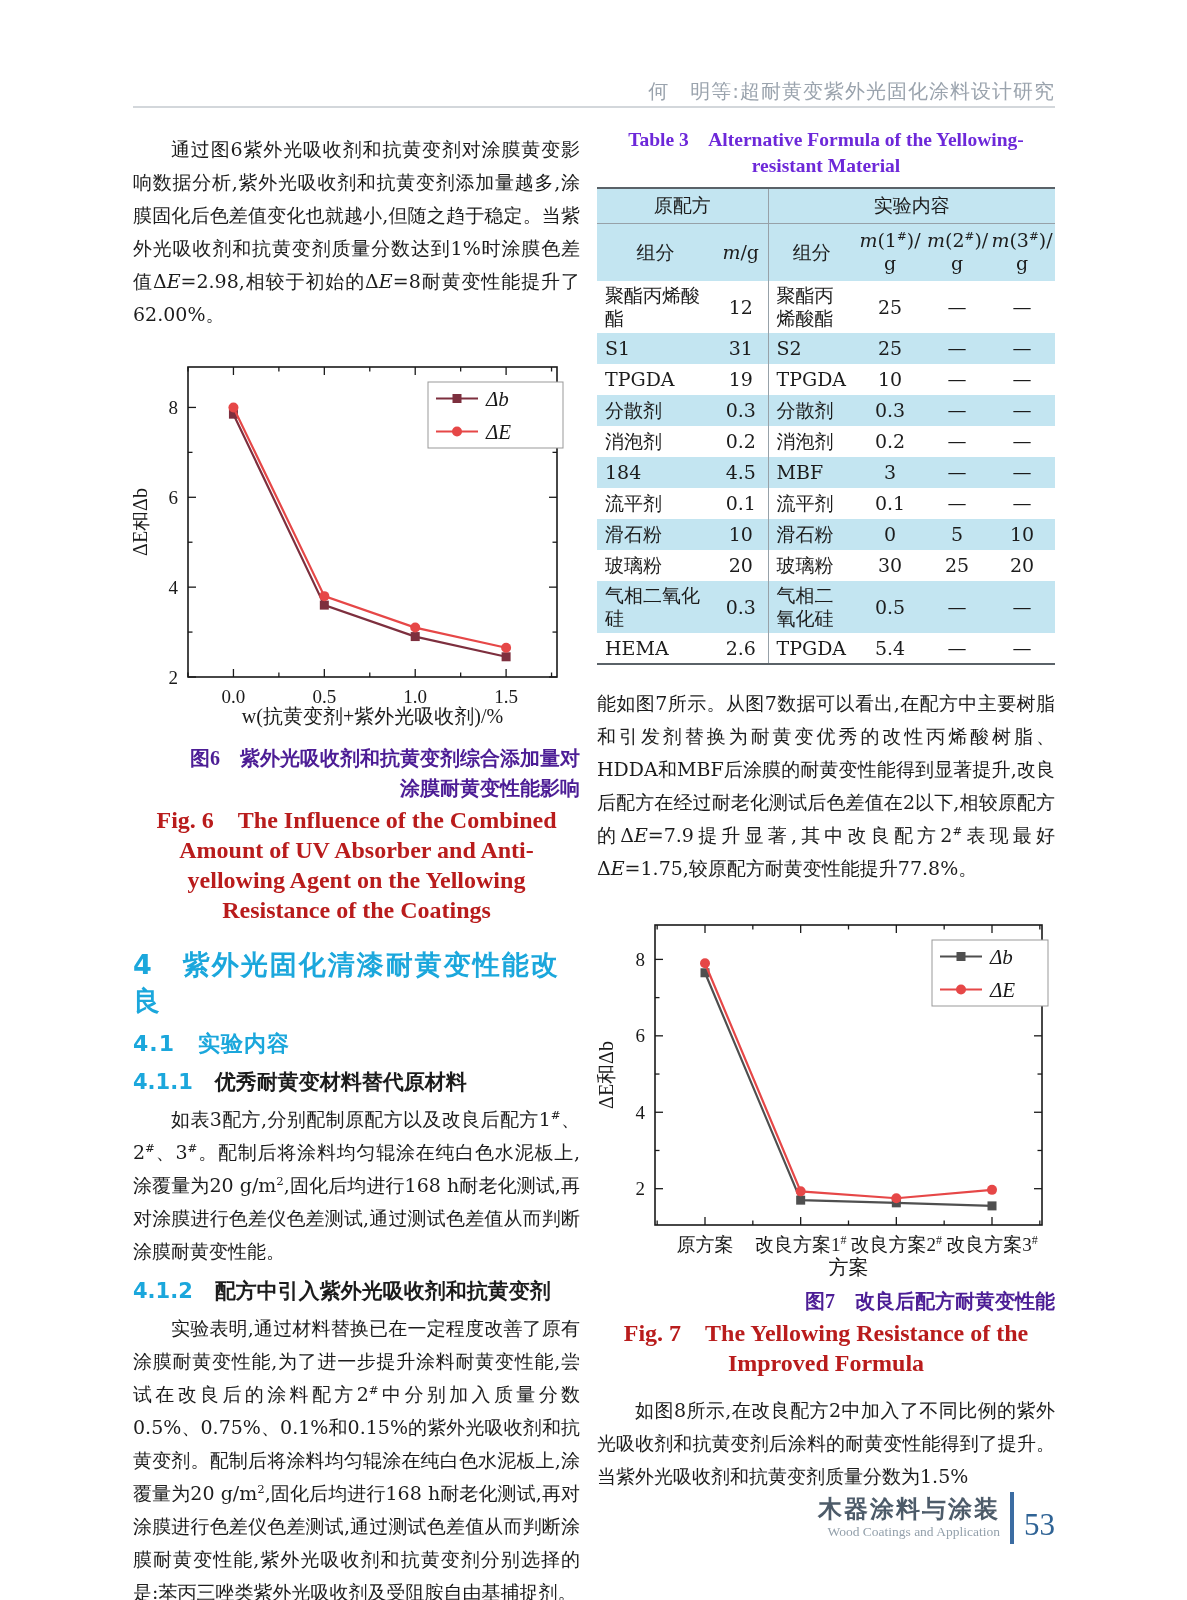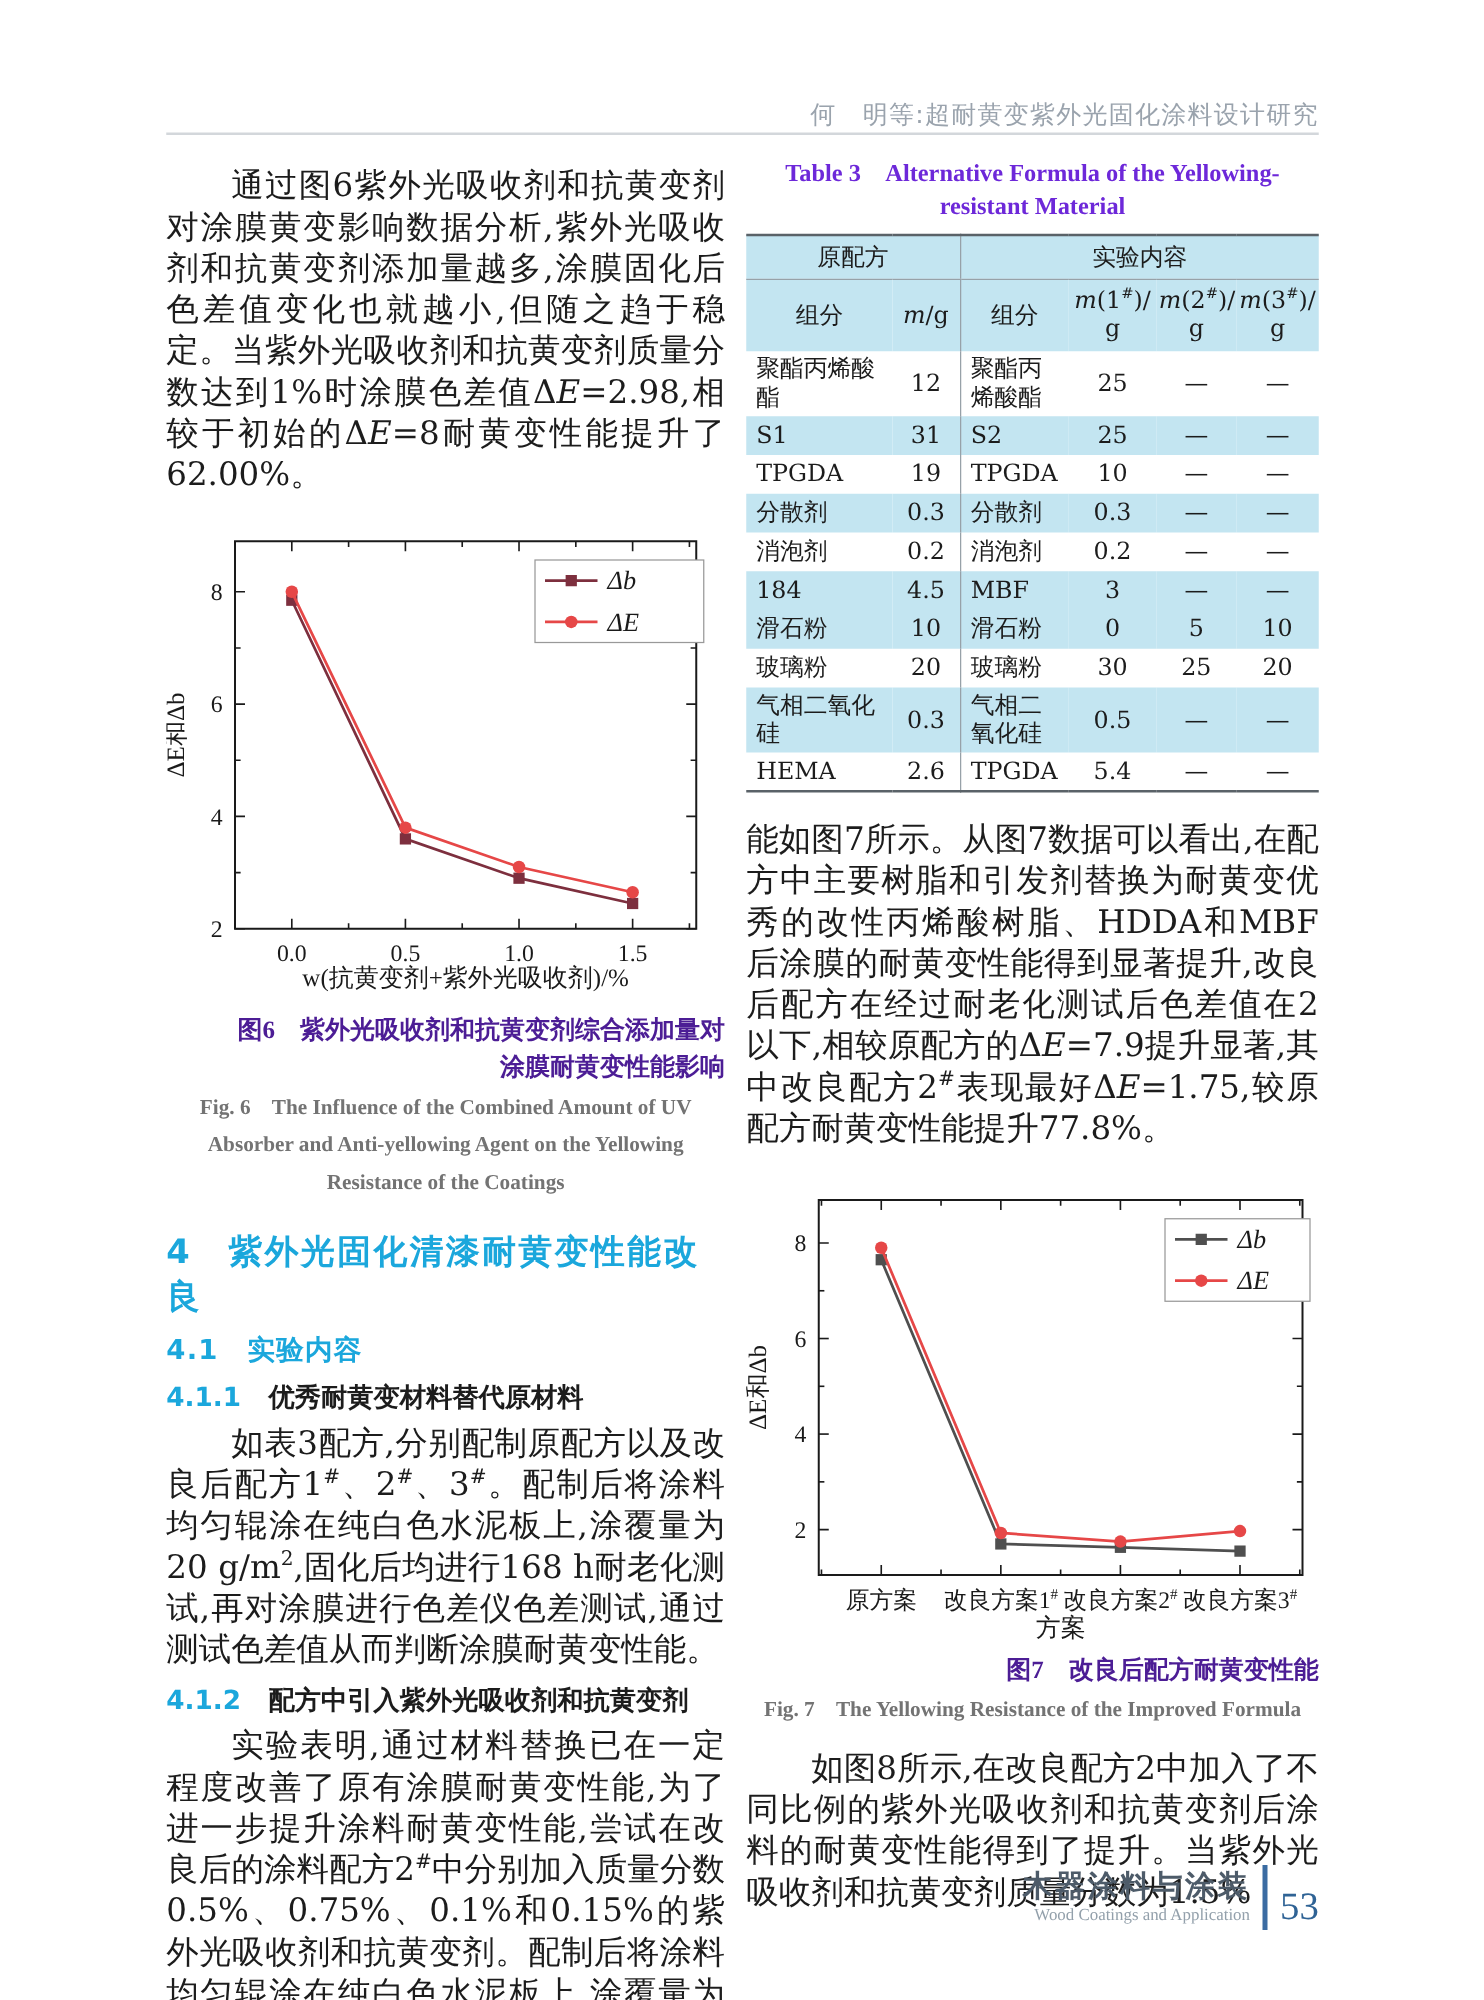--- a/index.html
+++ b/index.html
@@ -20,37 +20,37 @@
   }
   .header-rule {
     position:absolute; top:106px; left:133px; width:922px;
     border-top:2px solid var(--rule-gray,#d3d7db);
   }
 
   
   .col-left  { position:absolute; left:133px; top:125px; width:447px; }
   .col-right { position:absolute; left:597px; top:125px; width:458px; }
 
-  .body-text { font-size:26px; line-height:33px; text-align:justify; }
+  .body-text { font-size:19px; line-height:33px; text-align:justify; }
   .indent { text-indent:2em; }
   .mt8  { margin-top:8px; }
   .mt16 { margin-top:16px; }
   .mt22 { margin-top:22px; }
 
   
   figure { margin:0; }
   .fig6-wrap { margin-top:28px; }
   .fig7-wrap { margin-top:10px; }
   .cap-cn {
     text-align:right; font-family:Liberation Serif, serif;
     font-weight:bold; font-size:20px; line-height:30px; margin-top:2px; color:#4c1d95;
   }
   .cap-en {
     text-align:center; font-family:"Liberation Serif","DejaVu Serif",serif;
-    font-weight:bold; font-size:17px; line-height:30px; margin-top:2px; color:#737373;
+    font-weight:bold; font-size:24px; line-height:30px; margin-top:2px; color:#b91c1c;
   }
 
   
   .h-sec {
     margin-top:22px; margin-bottom:10px;
     font-family:"DejaVu Sans","Liberation Sans",sans-serif; font-weight:bold;
     font-size:27px; letter-spacing:2px; color:var(--accent-cyan,#1ba7dc);
   }
   .h-sub {
     margin:10px 0 6px;
@@ -271,20 +271,28 @@
           <td class="num">—</td>
         </tr>
         <tr class="alt">
           <td class="name">184</td>
           <td class="num">4.5</td>
           <td class="name divL">MBF</td>
           <td class="num">3</td>
           <td class="num">—</td>
           <td class="num">—</td>
         </tr>
+        <tr>
+          <td class="name">流平剂</td>
+          <td class="num">0.1</td>
+          <td class="name divL">流平剂</td>
+          <td class="num">0.1</td>
+          <td class="num">—</td>
+          <td class="num">—</td>
+        </tr>
         <tr class="alt">
           <td class="name">滑石粉</td>
           <td class="num">10</td>
           <td class="name divL">滑石粉</td>
           <td class="num">0</td>
           <td class="num">5</td>
           <td class="num">10</td>
         </tr>
         <tr>
           <td class="name">玻璃粉</td>

